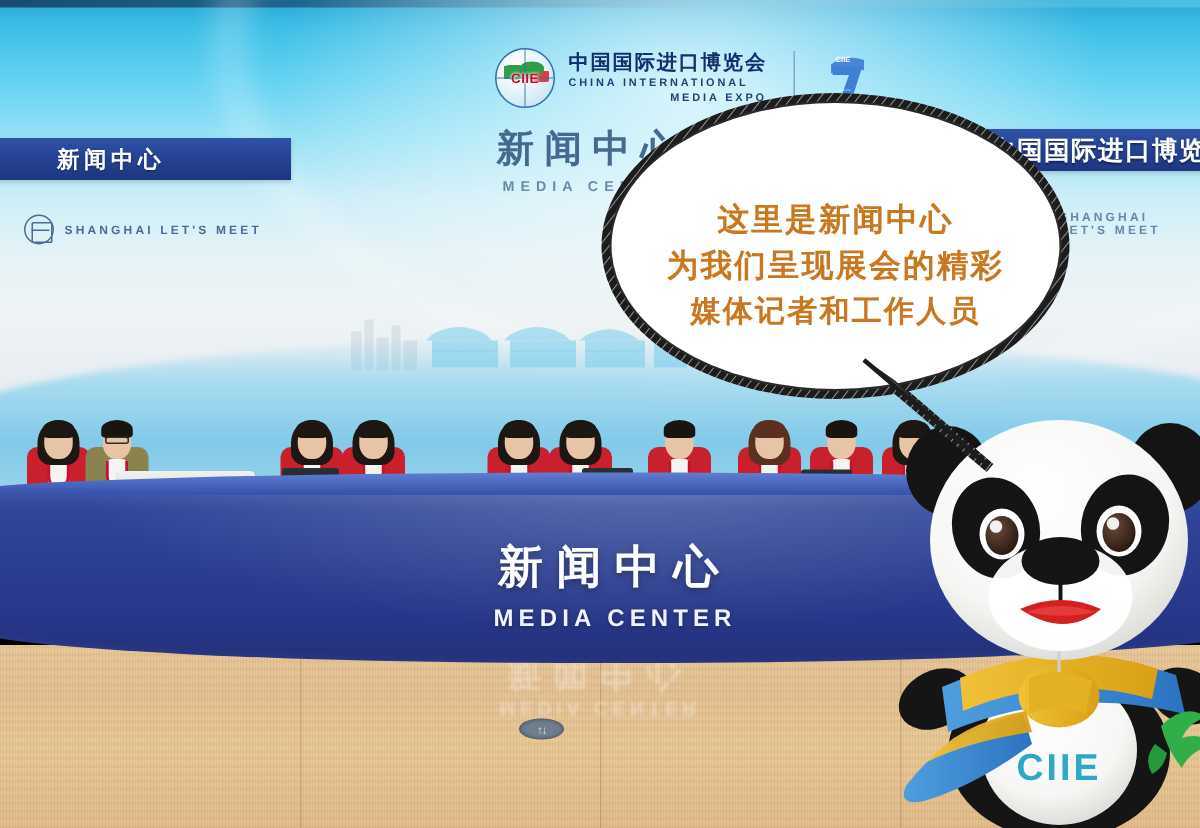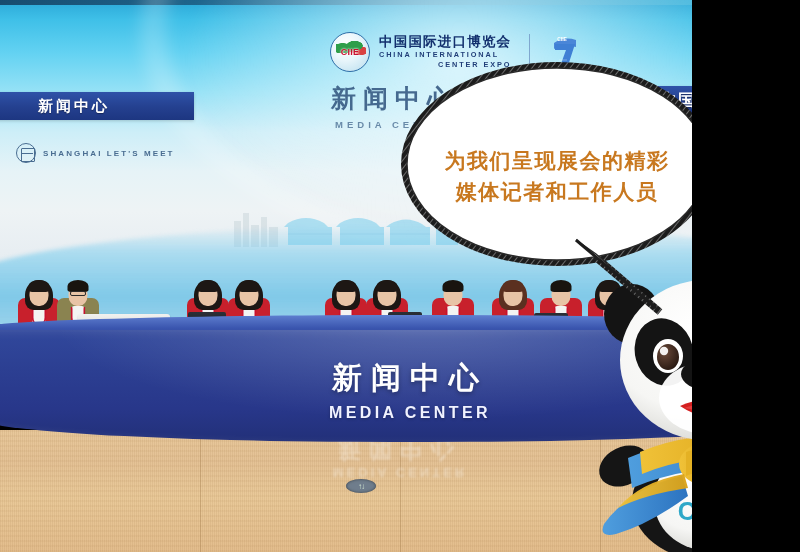--- a/index.html
+++ b/index.html
@@ -1,20 +1,20 @@
 <!DOCTYPE html>
 <html><head>
 <meta charset="utf-8">
 <style>
   * { margin:0; padding:0; box-sizing:border-box; }
   html,body { width:800px; height:552px; overflow:hidden; background:#000; }
   body { font-family:"Liberation Sans", sans-serif; }
 
   #stage {
-    position:relative; width:692px; height:552px; overflow:hidden;
+    position:relative; width:800px; height:552px; overflow:hidden;
   }
 
   
   .backdrop {
     position:absolute; left:0; top:0; width:800px; height:330px;
     background:
       linear-gradient(180deg,
         #2aa8d8 0%,
         #3fc0e8 6%,
         #63d2f2 16%,
@@ -279,21 +279,21 @@
 
     <div class="logo-block">
       <div class="globe">
         <div class="g-land"></div>
           <div class="g-mer"></div>
         <div class="g-ciie">CIIE</div>
       </div>
       <div class="logo-words">
         <div class="lw-cn">中国国际进口博览会</div>
         <div class="lw-en1">CHINA INTERNATIONAL</div>
-        <div class="lw-en2">CENTER EXPO</div>
+        <div class="lw-en2">MEDIA EXPO</div>
       </div>
       <div class="logo-div"></div>
       <div class="seven-mark">
         <svg viewBox="0 0 34 44" width="34" height="44">
           <path d="M6 13 q10 -7 22 -3 l0 7 q-12 -4 -22 2 z" fill="#4a86d8"></path>
           <text x="14" y="11" font-size="5" font-family="Liberation Sans, sans-serif" font-weight="700" fill="#ffffff" text-anchor="middle">CIIE</text>
           <path d="M7 14 h20 l-9 28 h-8 l8 -22 h-11 z" fill="#3f7fd4"></path>
           <g stroke="#ffffff" stroke-width=".6" opacity=".55">
             <line x1="11" y1="30" x2="19" y2="30"></line>
               <line x1="12" y1="35" x2="18" y2="35"></line>
@@ -568,18 +568,19 @@
       </defs>
 
       <path d="M176 178 L262 252 L196 196 Z" fill="#ffffff" stroke="url(#hatch)" stroke-width="7"></path>
 
       <ellipse cx="159" cy="104" rx="152" ry="98" fill="#ffffff" stroke="url(#hatch)" stroke-width="8"></ellipse>
       <ellipse cx="159" cy="104" rx="150" ry="96" fill="#ffffff" stroke="#2a2a2a" stroke-width="1.4"></ellipse>
       <path d="M178 180 L258 248 L198 194 Z" fill="#ffffff" stroke="#2a2a2a" stroke-width="1.4"></path>
       <path d="M178 180 L258 248" stroke="#1c1c1c" stroke-width="3" fill="none"></path>
     </svg>
     <div class="bubble-text">
+      <div class="bubble-line">这里是新闻中心</div>
       <div class="bubble-line">为我们呈现展会的精彩</div>
       <div class="bubble-line">媒体记者和工作人员</div>
     </div>
   </div>
 
 </div>
 
 </body></html>

